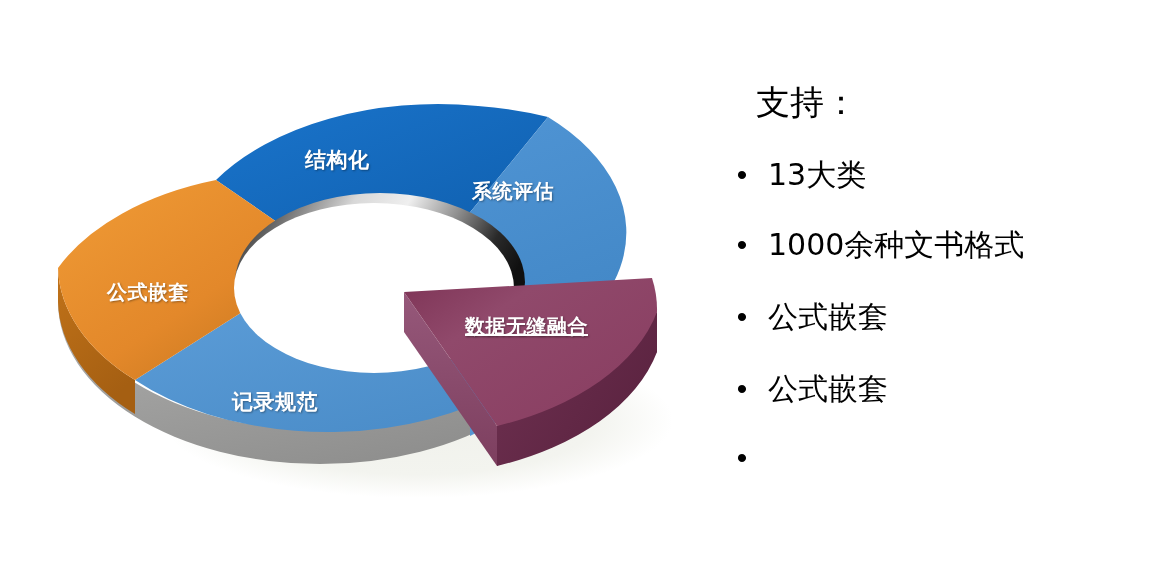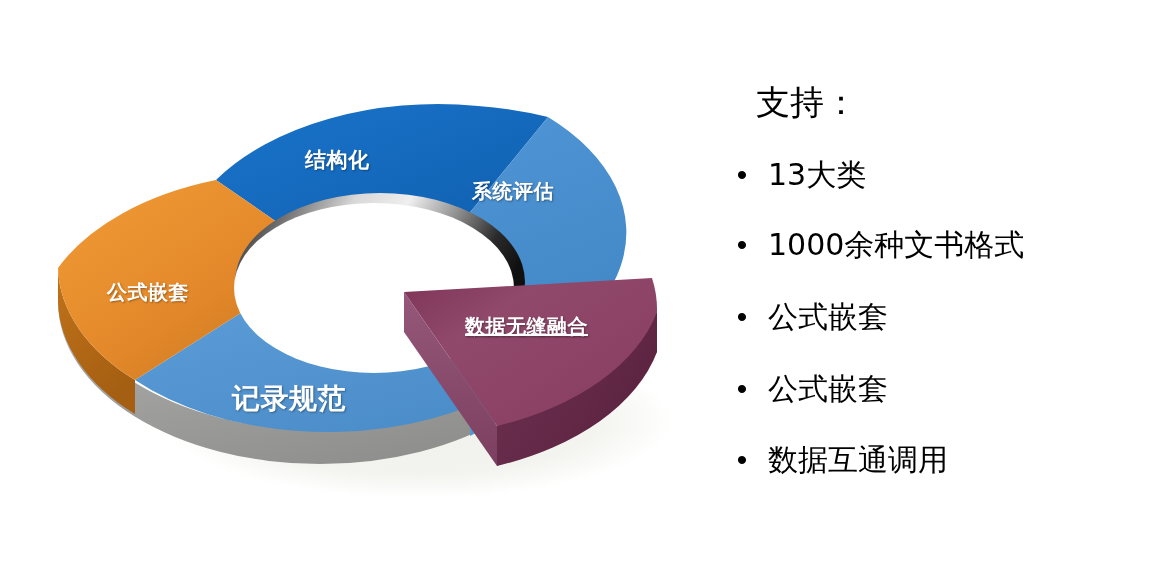--- a/index.html
+++ b/index.html
@@ -38,21 +38,21 @@
     font-family: "DejaVu Serif", "Liberation Serif", serif;
     font-weight: bold;
     white-space: nowrap;
     letter-spacing: 0.5px;
     text-shadow: 1px 1px 2px rgba(0,0,0,0.35);
     pointer-events: none;
   }
   #label-jiegouhua  { left: 305px; top: 146px; font-size: 21px; }
   #label-xitong     { left: 472px; top: 178px; font-size: 20px; }
   #label-jieyue     { left: 107px; top: 279px; font-size: 20px; }
-  #label-jilu       { left: 232px; top: 380px; font-size: 28px; }
+  #label-jilu       { left: 232px; top: 388px; font-size: 21px; }
   #label-shuju      { left: 465px; top: 313px; font-size: 20px; text-decoration: underline; }
 
   
   #text-panel {
     position: absolute;
     left: 711px;
     top: 0;
     width: 434px;
     height: 424px;
   }
@@ -258,15 +258,14 @@
     <span class="bullet-text">公式嵌套</span>
   </div>
 
   <div class="bullet-row" id="bullet-3">
     <span class="bullet-dot">•</span>
     <span class="bullet-text">公式嵌套</span>
   </div>
 
   <div class="bullet-row" id="bullet-4">
     <span class="bullet-dot">•</span>
-    <span class="bullet-text">数据互通调用</span>
   </div>
 </div>
 
 </body></html>

